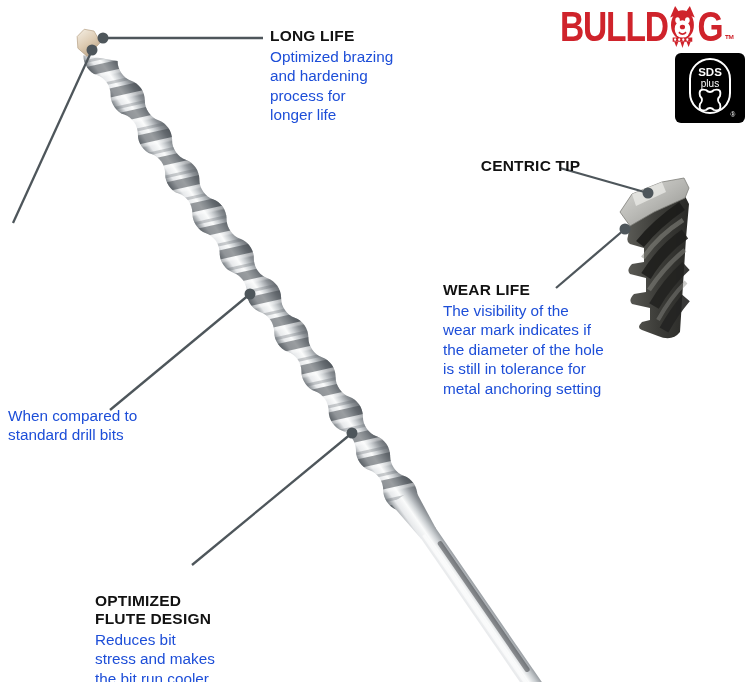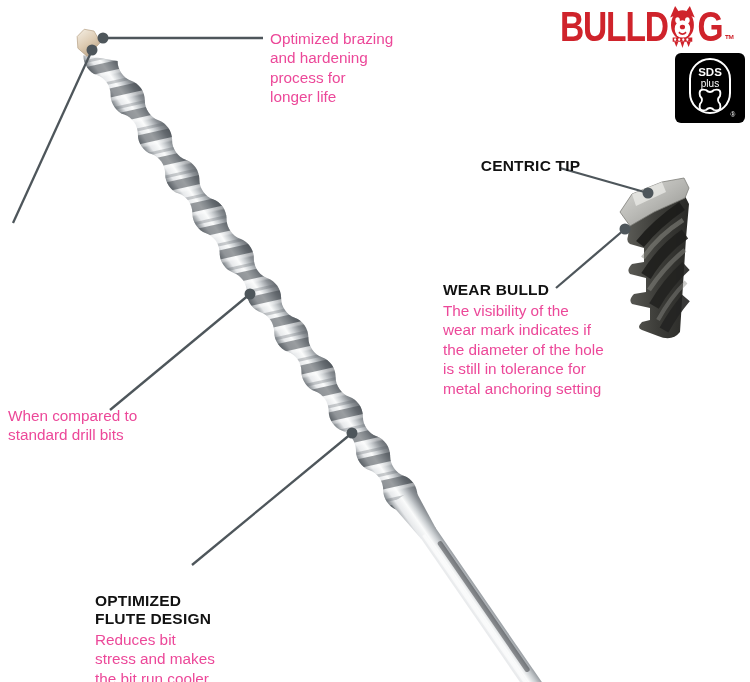--- a/index.html
+++ b/index.html
@@ -7,21 +7,21 @@
     position:relative;width:750px;height:682px;background:#ffffff;
     font-family:"Liberation Sans",sans-serif;overflow:hidden;
   }
   .art{position:absolute;left:0;top:0;}
   .callout{position:absolute;z-index:5;}
   .callout-title{
     font-weight:700;font-size:15.5px;line-height:1.16;color:#121212;
     white-space:pre-line;letter-spacing:.2px;
   }
   .callout-body{
-    font-size:15.3px;line-height:1.27;color:#ec4899;
+    font-size:15.3px;line-height:1.27;color:#1d4ed8;
     white-space:pre-line;margin-top:2px;
   }
   .brand{
     position:absolute;left:560px;top:5px;z-index:6;
     display:flex;align-items:flex-start;
     font-weight:700;font-size:43px;line-height:1;
     letter-spacing:-1.5px;
     transform:scaleX(.78);transform-origin:left top;
   }
   .brand .tm{
@@ -199,32 +199,33 @@
     <text x="35" y="23" text-anchor="middle" fill="#ffffff" font-family="Liberation Sans, sans-serif" font-size="11.5" font-weight="700">SDS</text>
     <text x="35" y="34" text-anchor="middle" fill="#ffffff" font-family="Liberation Sans, sans-serif" font-size="10">plus</text>
     <g transform="translate(35,47)">
       <path d="M -10,-4 Q -12,-12 -4,-10 Q 0,-6 4,-10 Q 12,-12 10,-4
                Q 6,0 10,4 Q 12,12 4,10 Q 0,6 -4,10 Q -12,12 -10,4 Q -6,0 -10,-4 Z" fill="none" stroke="#ffffff" stroke-width="1.8"></path>
     </g>
     <text x="58" y="64" text-anchor="middle" fill="#ffffff" font-family="Liberation Sans, sans-serif" font-size="6.5">®</text>
   </svg>
 
   <div class="callout" style="left:270px;top:27px;width:170px;">
+    <div class="callout-title">LONG LIFE</div>
     <div class="callout-body">Optimized brazing
 and hardening
 process for
 longer life</div>
   </div>
 
   <div class="callout" style="left:443px;top:157px;width:175px;text-align:center;">
     <div class="callout-title">CENTRIC TIP</div>
   </div>
 
   <div class="callout" style="left:443px;top:281px;width:205px;">
-    <div class="callout-title">WEAR BULLD</div>
+    <div class="callout-title">WEAR LIFE</div>
     <div class="callout-body">The visibility of the
 wear mark indicates if
 the diameter of the hole
 is still in tolerance for
 metal anchoring setting</div>
   </div>
 
 
   <div class="callout" style="left:8px;top:404px;width:185px;">
     <div class="callout-body">When compared to

